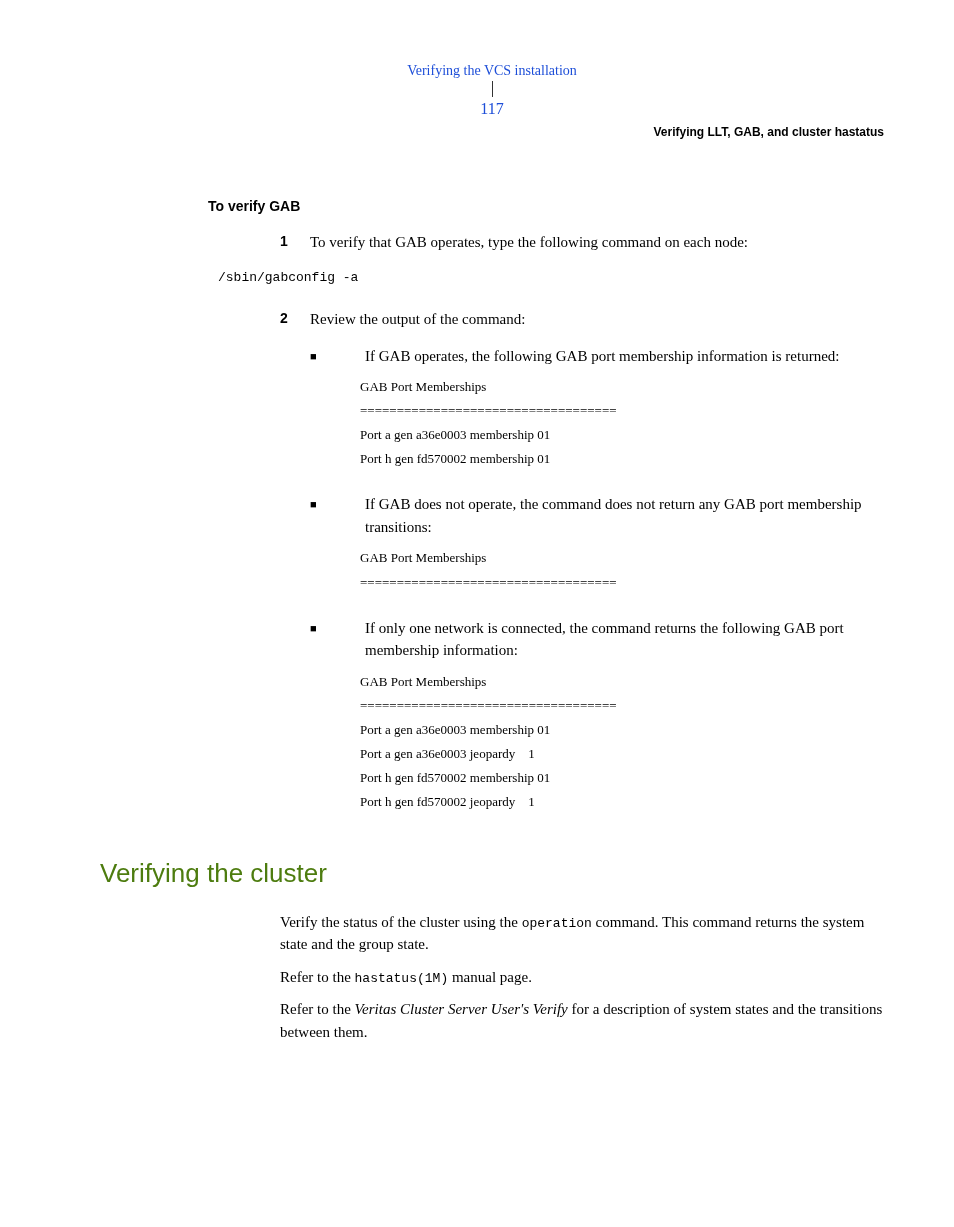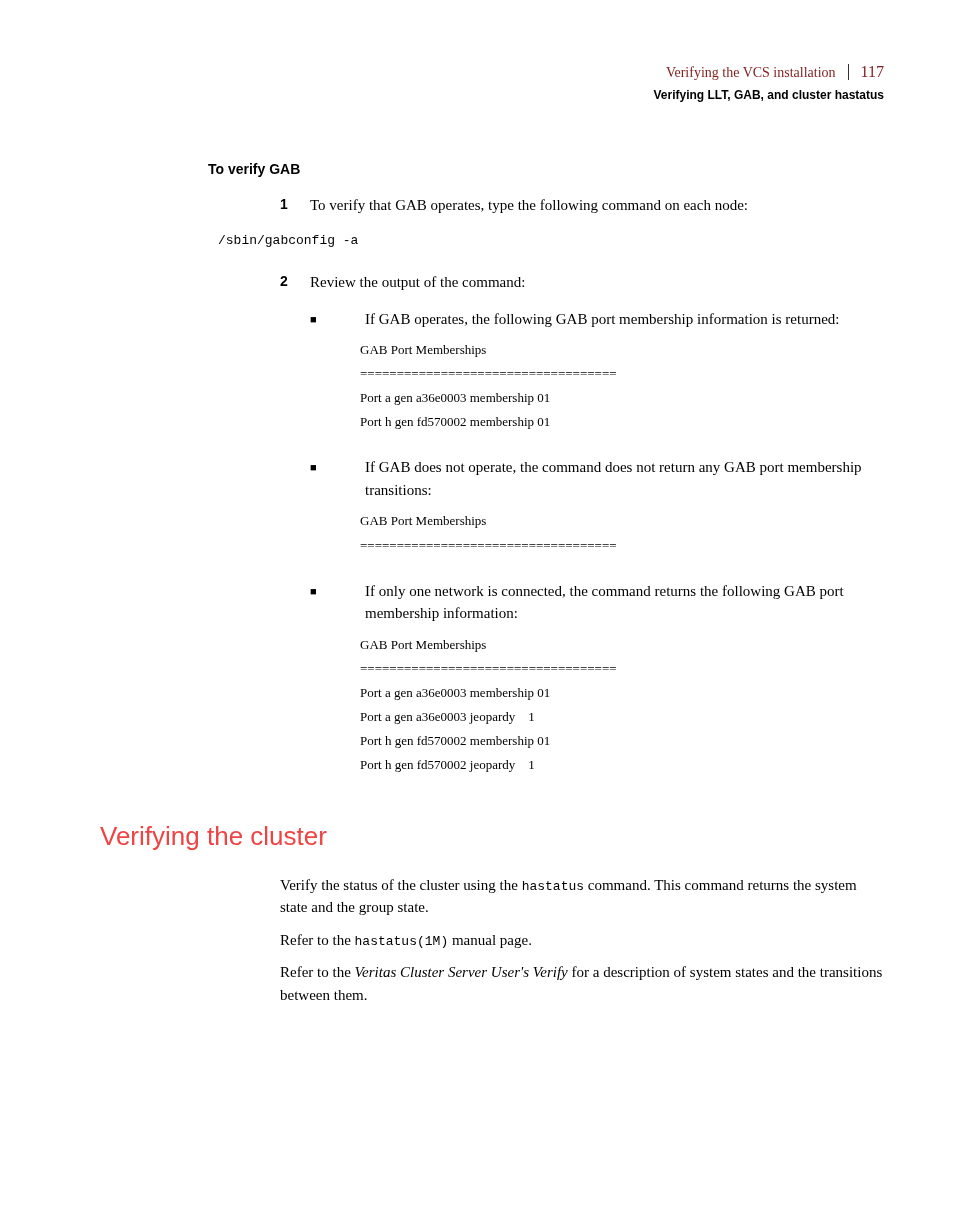--- a/index.html
+++ b/index.html
@@ -15,24 +15,25 @@
       padding: 60px 70px 60px 100px;
       font-size: 15px;
       line-height: 1.5;
     }
     .header-area {
       text-align: right;
       margin-bottom: 55px;
     }
     .header-line1 {
       font-size: 14px;
-      color: #7f1d1d;
+      color: #1d4ed8;
       display: flex;
       justify-content: flex-end;
       align-items: center;
+      flex-direction: column;
     }
     .header-divider {
       width: 1px;
       height: 16px;
       background: #333;
       margin: 0 12px;
     }
     .header-line2 {
       font-family: Arial, sans-serif;
       font-size: 12px;
@@ -98,21 +99,21 @@
     .bullet-marker::before {
       content: "■";
     }
     .bullet-text {
       flex: 1;
     }
     .section-heading {
       font-family: Arial, sans-serif;
       font-size: 26px;
       font-weight: normal;
-      color: #ef4444;
+      color: #4d7c0f;
       margin-top: 40px;
       margin-bottom: 18px;
     }
     .body-para {
       margin-left: 180px;
       margin-bottom: 10px;
     }
     .inline-code {
       font-family: 'Courier New', monospace;
       font-size: 13px;
@@ -173,21 +174,21 @@
 <div class="code-block-nested">GAB Port Memberships
 ===================================
 Port a gen a36e0003 membership 01
 Port a gen a36e0003 jeopardy    1
 Port h gen fd570002 membership 01
 Port h gen fd570002 jeopardy    1</div>
 
 <h2 class="section-heading">Verifying the cluster</h2>
 
 <p class="body-para">
-  <span>Verify the status of the cluster using the </span><span class="inline-code">hastatus</span><span> command. This command returns the system state and the group state.</span>
+  <span>Verify the status of the cluster using the </span><span class="inline-code">operation</span><span> command. This command returns the system state and the group state.</span>
 </p>
 
 <p class="body-para">
   <span>Refer to the </span><span class="inline-code">hastatus(1M)</span><span> manual page.</span>
 </p>
 
 <p class="body-para">
   <span>Refer to the </span><em class="ref">Veritas Cluster Server User's Verify</em><span> for a description of system states and the transitions between them.</span>
 </p>
 

